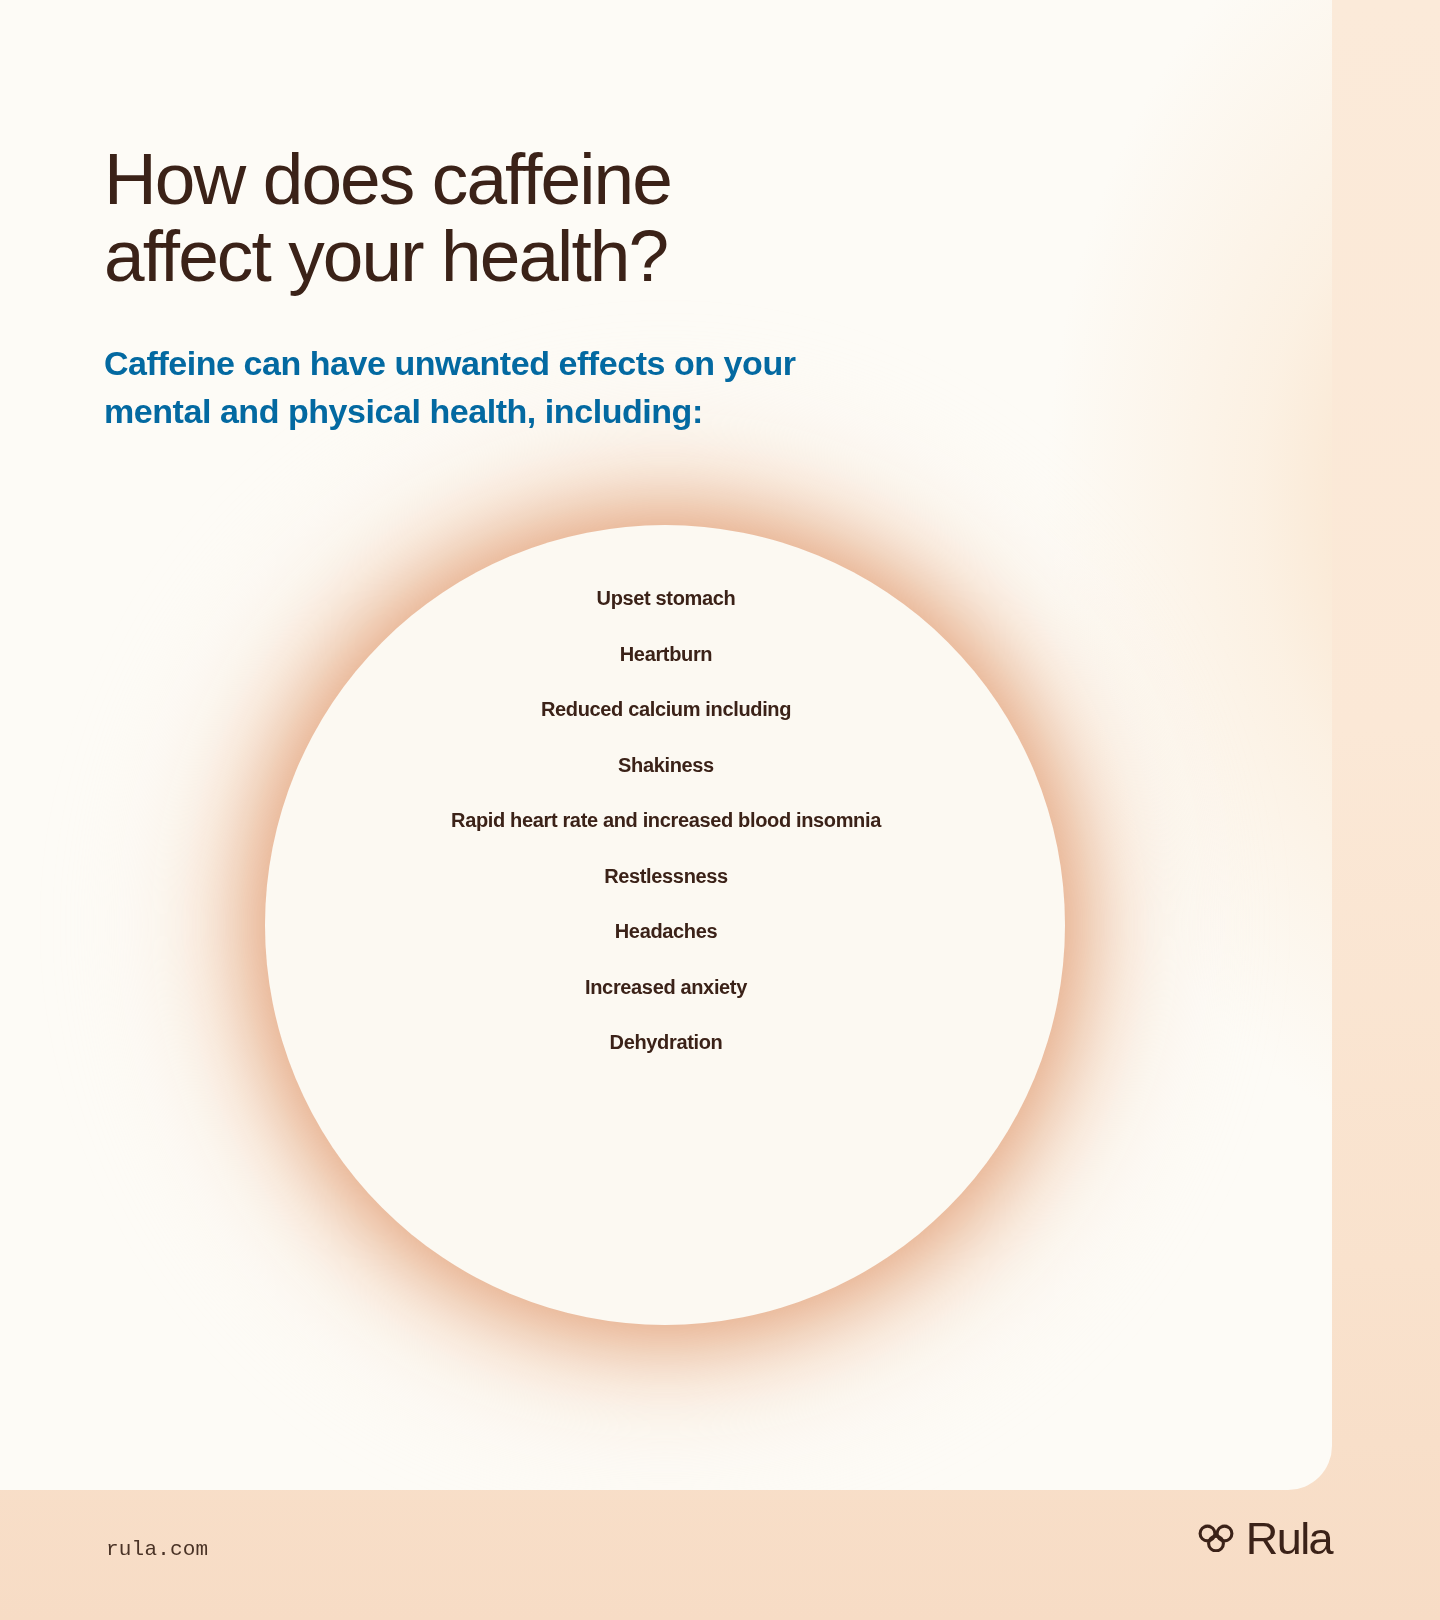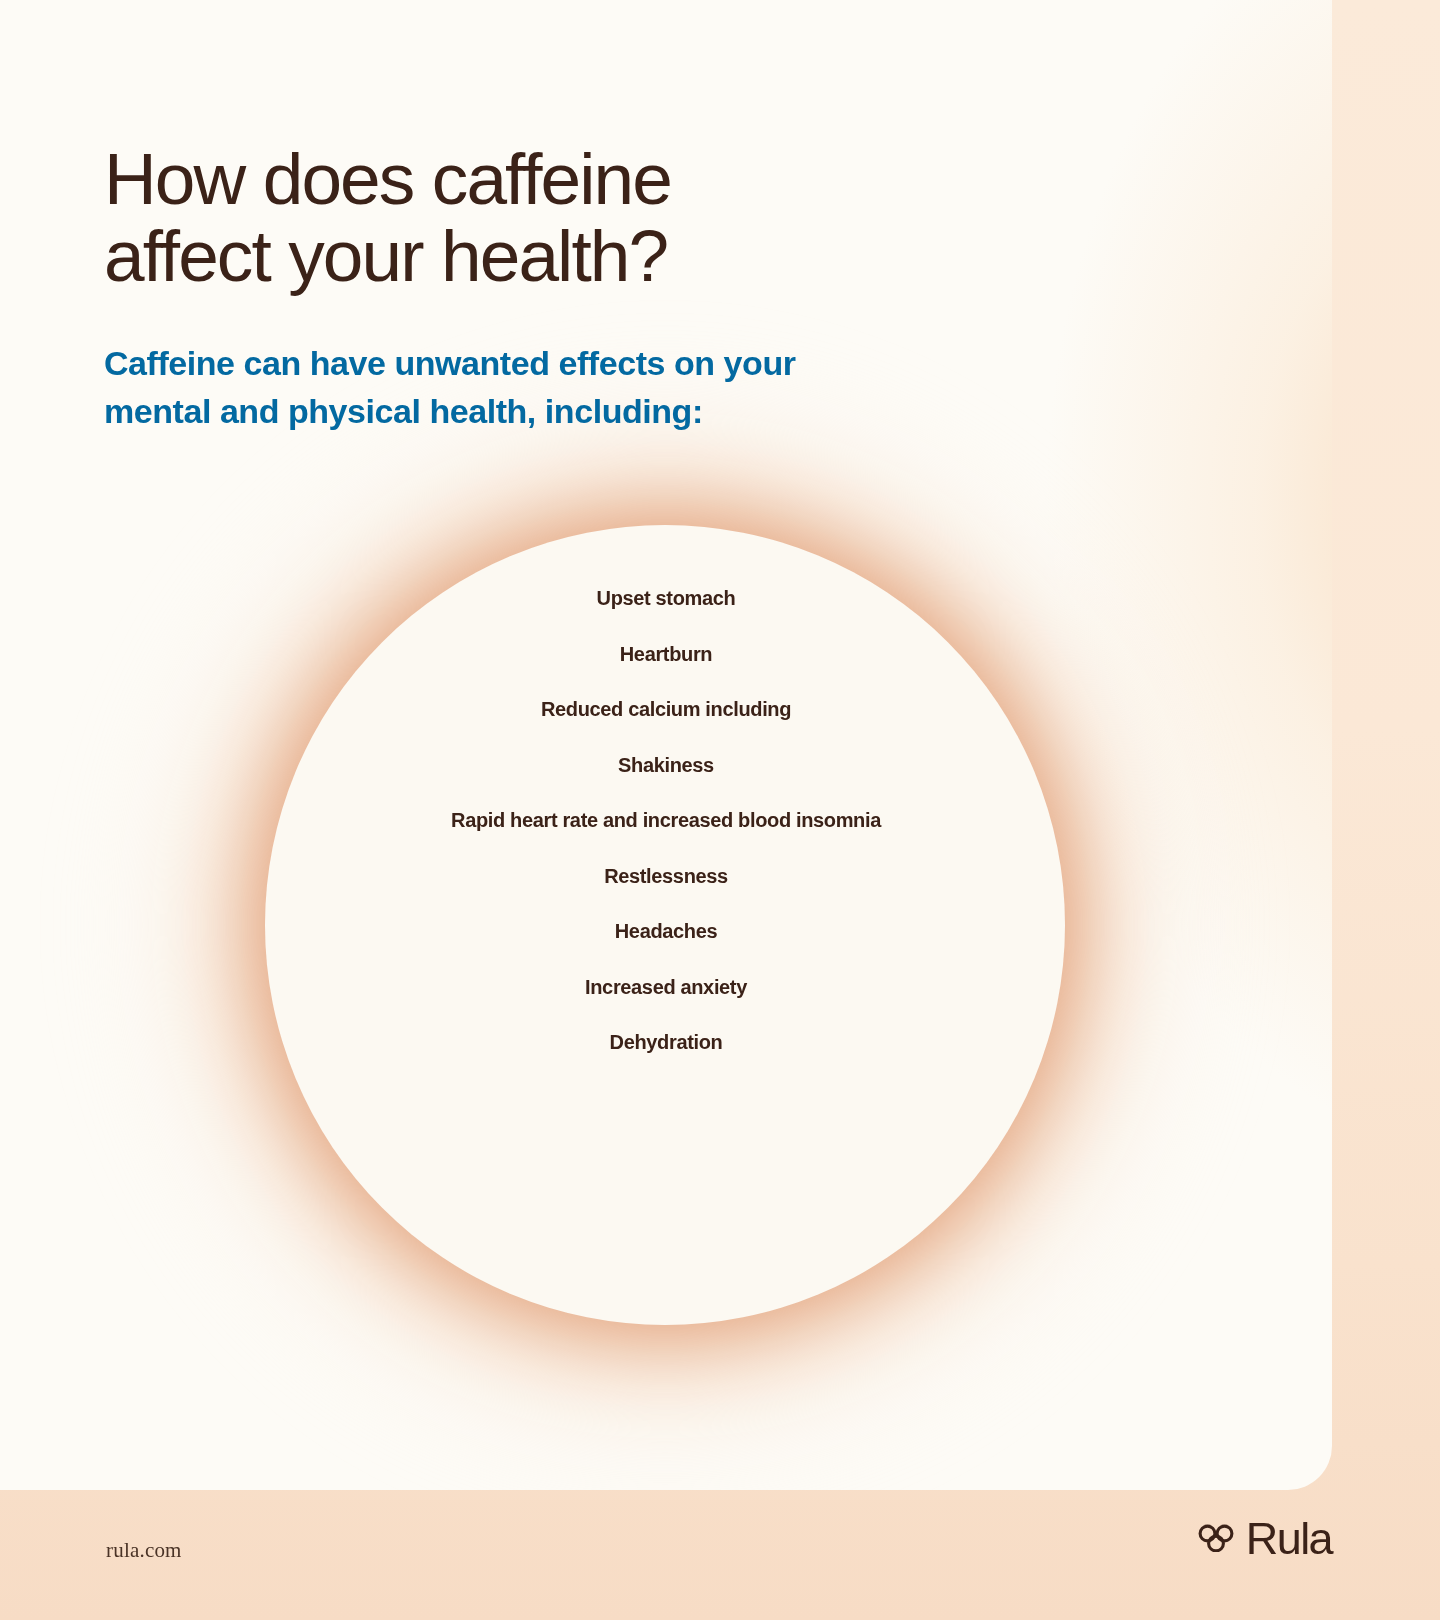--- a/index.html
+++ b/index.html
@@ -148,21 +148,21 @@
     left:0;
     bottom:0;
     width:1440px;
     height:130px;
   }
 
   #site-url {
     position:absolute;
     left:106px;
     top:48px;
-    font-family:Liberation Serif, serif;
+    font-family:Liberation Mono, monospace;
     font-size:21px;
     letter-spacing:0.2px;
     color:#4a3326;
   }
 
   #logo {
     position:absolute;
     right:108px;
     top:26px;
     display:flex;

